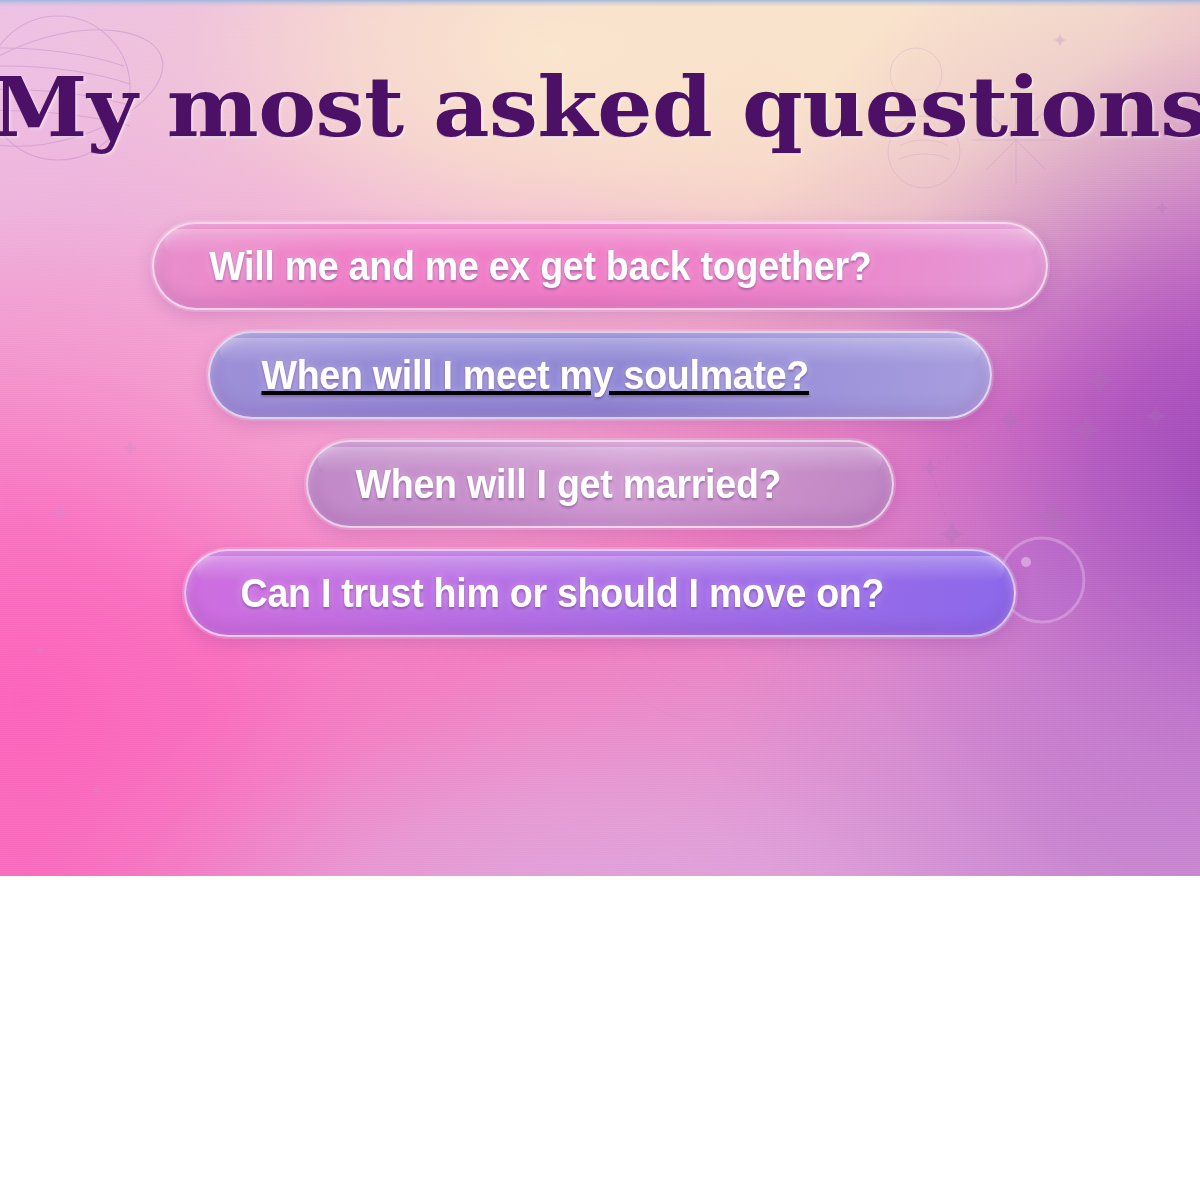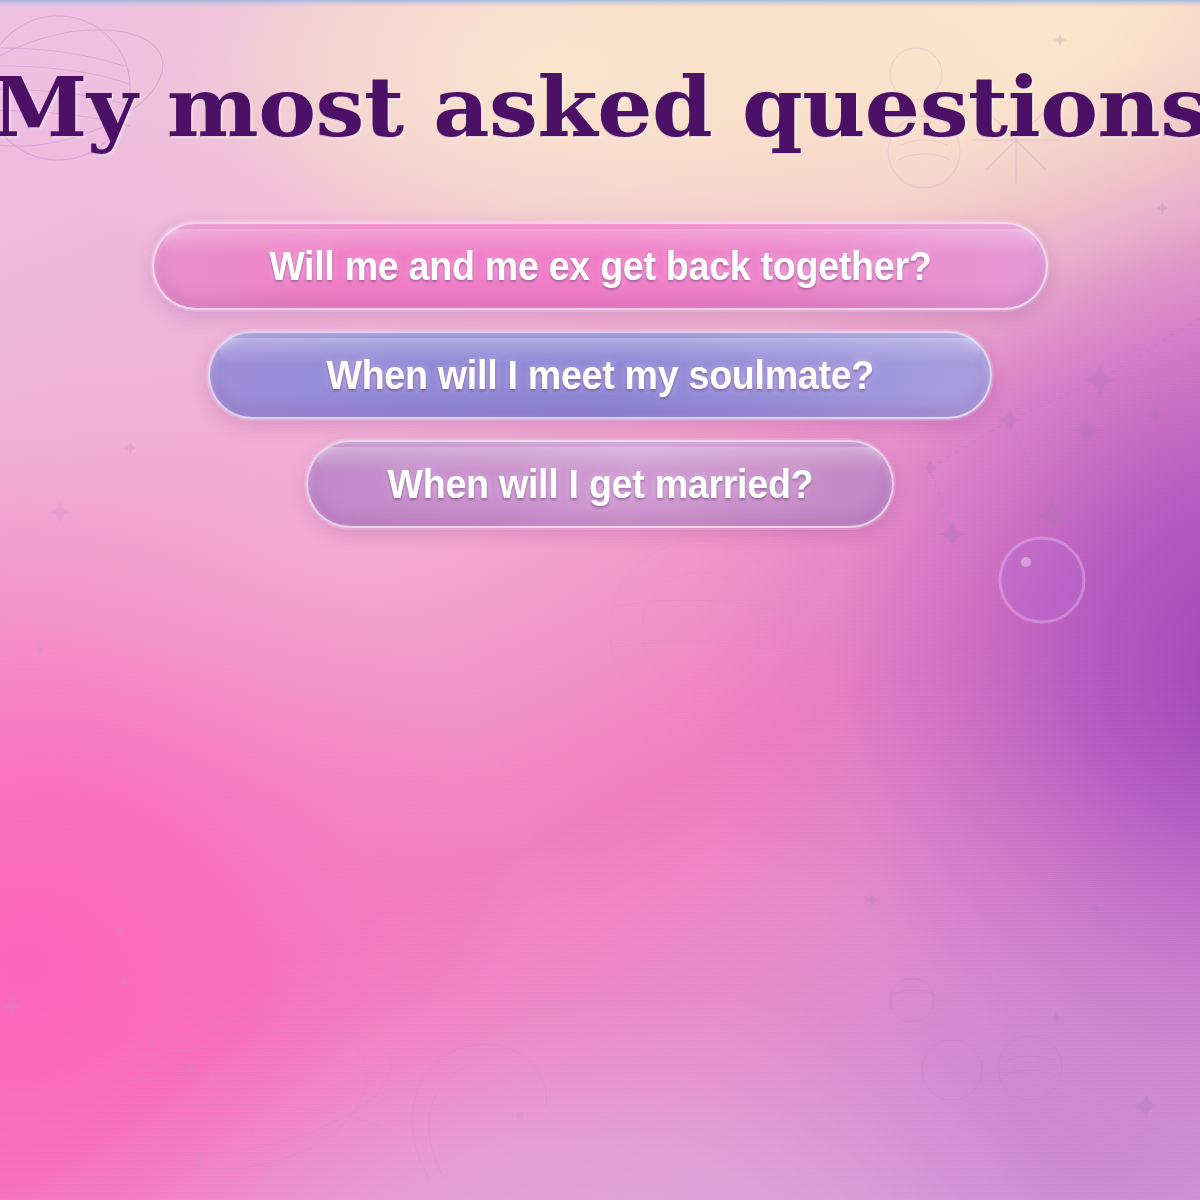--- a/index.html
+++ b/index.html
@@ -10,21 +10,21 @@
     overflow: hidden;
   }
 
   body {
     font-family: "Liberation Sans", sans-serif;
   }
 
   #poster {
     position: relative;
     width: 1200px;
-    height: 1200px;
+    height: 876px;
     overflow: hidden;
     background-color: #e8a6d0;
   }
 
   
   .bg-layer {
     position: absolute;
     inset: 0;
     pointer-events: none;
   }
@@ -168,21 +168,21 @@
     align-items: center;
     gap: 21px;
   }
 
   .pill {
     position: relative;
     height: 88px;
     border-radius: 46px;
     display: flex;
     align-items: center;
-    justify-content: center;
+    justify-content: flex-start;
     box-sizing: border-box;
     padding: 0 34px;
     border: 2.5px solid rgba(255,255,255,0.62);
     box-shadow:
       0 0 0 2px rgba(255,255,255,0.18),
       0 6px 18px rgba(120,40,130,0.22),
       inset 0 3px 10px rgba(255,255,255,0.30),
       inset 0 -8px 16px rgba(110,30,120,0.16);
   }
 
@@ -208,21 +208,21 @@
     white-space: nowrap;
     transform: scaleX(0.94);
     letter-spacing: -0.3px;
     text-shadow:
       0 2px 3px rgba(90,30,110,0.45),
       0 0 10px rgba(255,255,255,0.35);
   }
 
   
   .p0 { width: 896px; background: linear-gradient(100deg, #e890cd 0%, #ef7ec6 22%, #f07dc6 50%, #ec86cb 74%, #e49ad6 100%); }
-  .p1 { width: 784px; background: linear-gradient(100deg, #9e90d8 0%, #9289d6 26%, #8f87d5 52%, #9b92da 76%, #a99ede 100%); }
+  .p1 { width: 784px; background: linear-gradient(100deg, #9e90d8 0%, #9289d6 26%, #8f87d5 52%, #9b92da 76%, #a99ede 100%); text-decoration: underline; }
   .p2 { width: 588px; background: linear-gradient(100deg, #c089c8 0%, #c78fcb 28%, #cf9ad2 55%, #c88fc9 80%, #bf85c4 100%); }
   .p3 { width: 962px; background: linear-gradient(100deg, #c794dd 0%, #bb86da 24%, #b27ed8 48%, #bb8bdd 74%, #c79ae2 100%); }
   .p4 { width: 862px; background: linear-gradient(100deg, #c2a4dd 0%, #b5a6e0 26%, #a8a6e4 52%, #9a9fe2 76%, #8f96e0 100%); }
   .p5 { width: 846px; background: linear-gradient(100deg, #f186cb 0%, #e77fcc 20%, #d077d6 48%, #bb74dd 74%, #ab74e0 100%); }
   .p6 { width: 832px; background: linear-gradient(100deg, #cf6ee0 0%, #c36fe2 20%, #b070e6 46%, #9b6ce8 72%, #8b68ea 100%); }
   .p7 { width: 514px; background: linear-gradient(100deg, #d68ce2 0%, #cb82e0 26%, #c07be0 52%, #b877e1 78%, #b274e2 100%); }
 </style>
 </head>
 <body>
 
@@ -361,17 +361,20 @@
       <span class="pill-label">When will I meet my soulmate?</span>
     </div>
 
     <div class="pill p2">
       <span class="pill-label">When will I get married?</span>
     </div>
 
 
 
 
+    <div class="pill p6">
+      <span class="pill-label">Can I trust him or should I move on?</span>
+    </div>
 
 
   </div>
 
 </div>
 
 </body></html>

